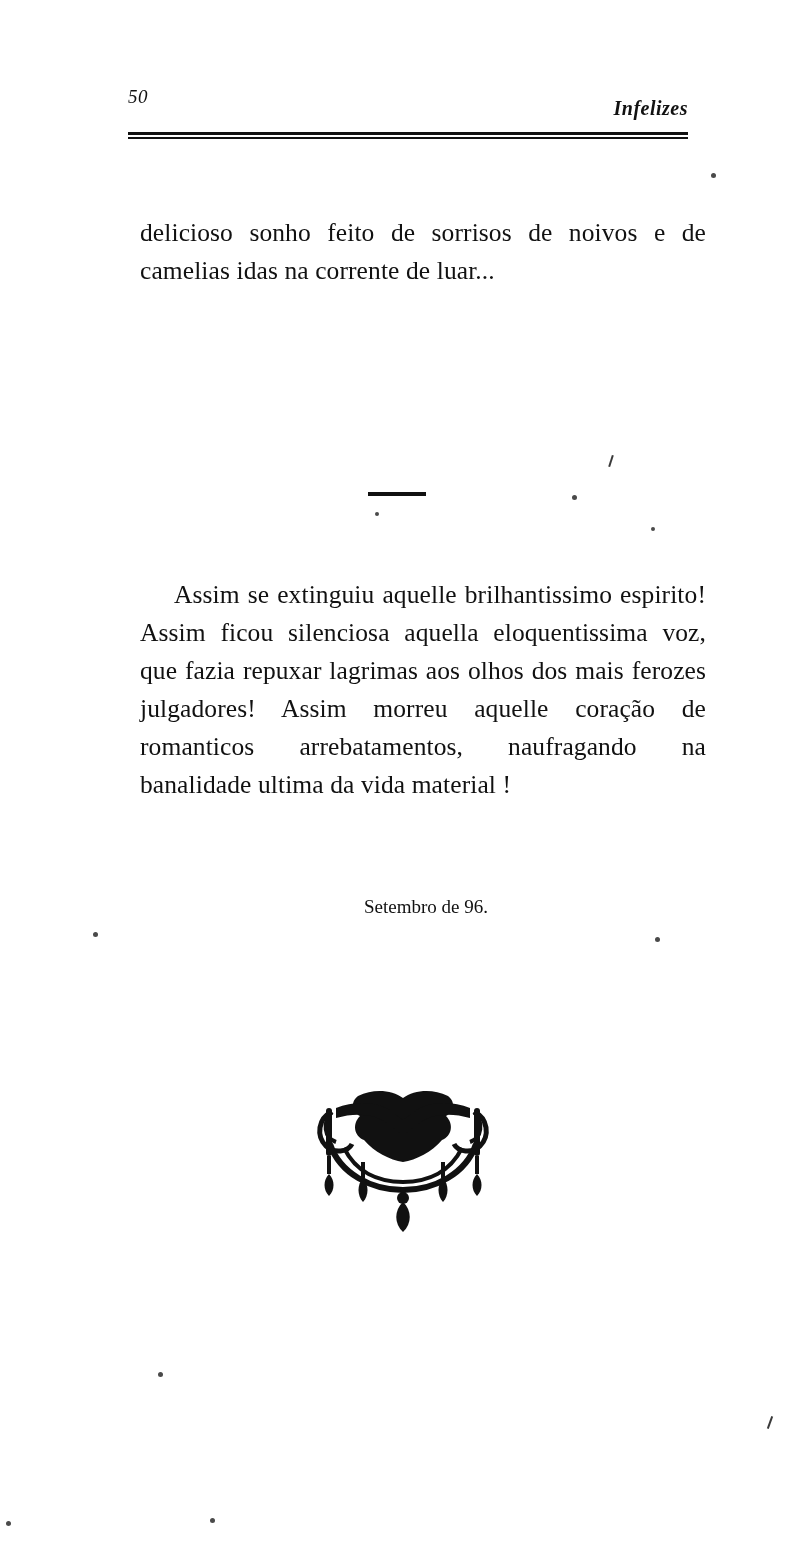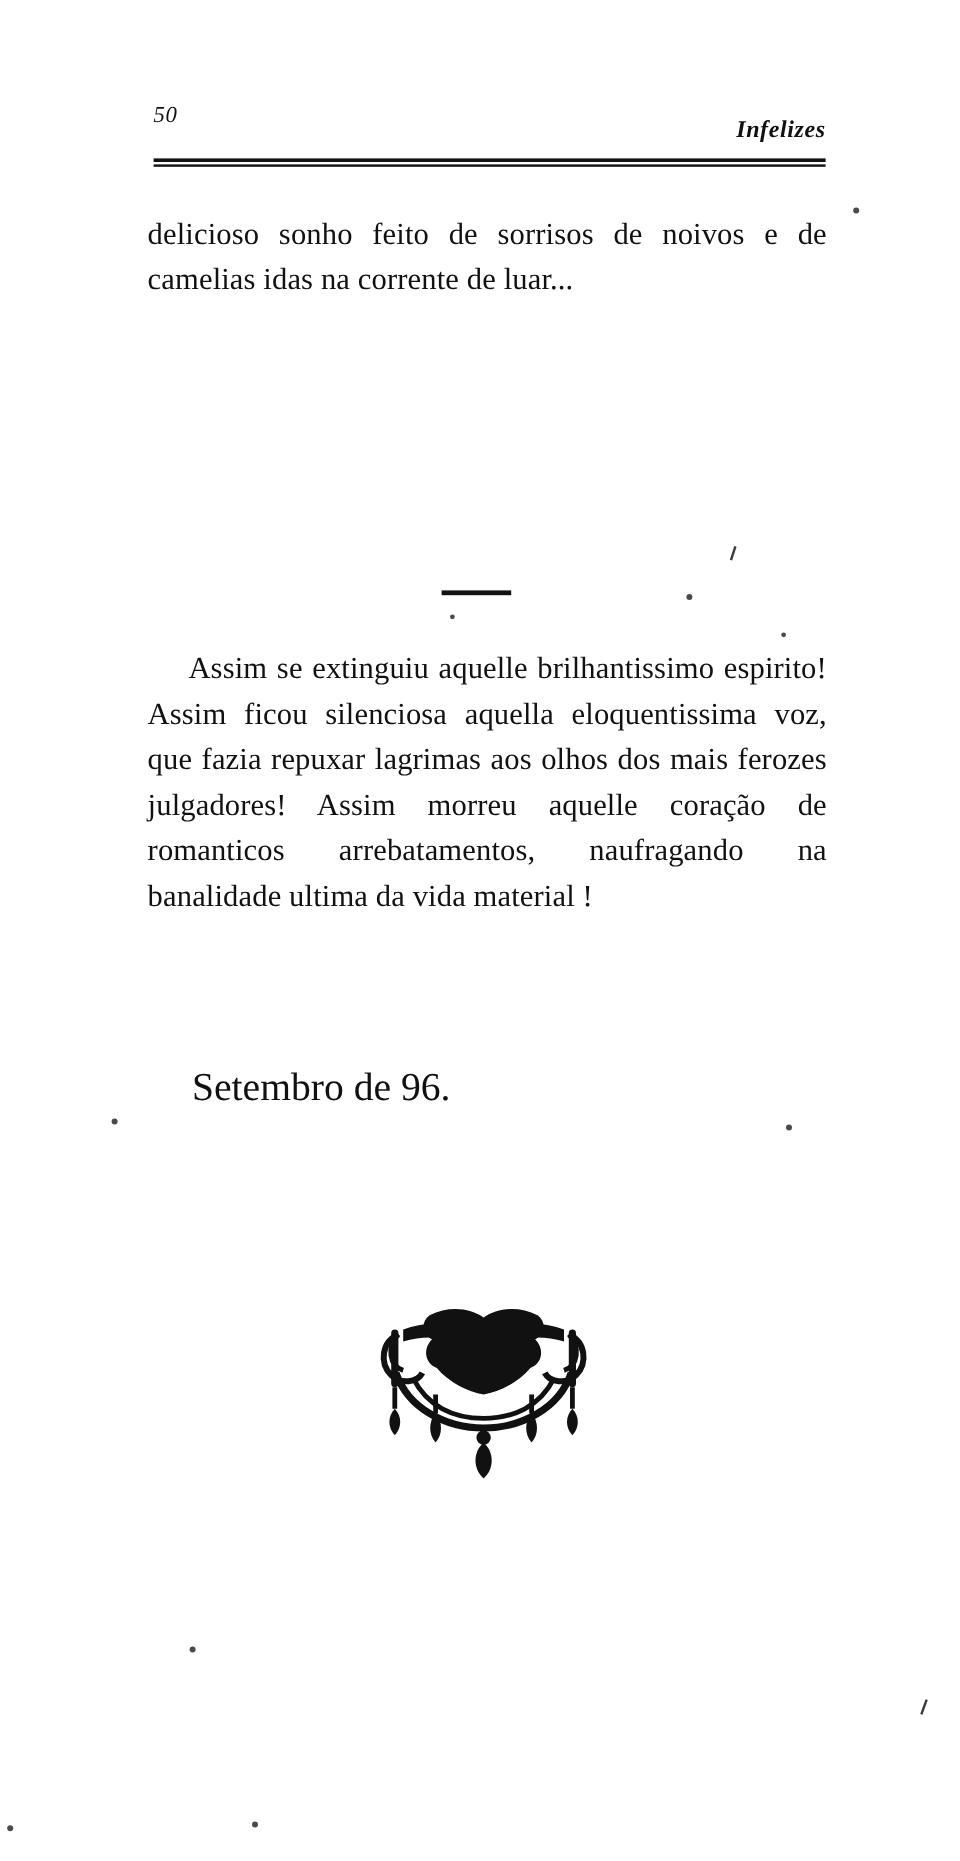--- a/index.html
+++ b/index.html
@@ -67,44 +67,46 @@
     left: 0;
     width: 100%;
     background: #111111;
   }
   .rule-double .r1 { top: 0px; height: 3px; }
   .rule-double .r2 { top: 5px; height: 2px; }
 
   
   .body-block {
     position: absolute;
-    left: 123px;
+    left: 140px;
     width: 566px;
     font-size: 25.5px;
     line-height: 38px;
     text-align: justify;
     text-justify: inter-word;
     letter-spacing: 0.1px;
+    margin-top: 38px;
   }
   .body-block p {
     margin: 0;
   }
   .body-block p.indent {
     text-indent: 34px;
   }
   .blk1 { top: 176px; }
   .blk2 { top: 538px; }
   .signoff {
     position: absolute;
     left: 126px;
     top: 888px;
     width: 566px;
-    font-size: 33px;
+    font-size: 19px;
     line-height: 38px;
     text-indent: 34px;
+    text-align: center;
   }
 
   
   .divider {
     position: absolute;
     left: 368px;
     top: 492px;
     width: 58px;
     height: 4px;
     background: #111111;

